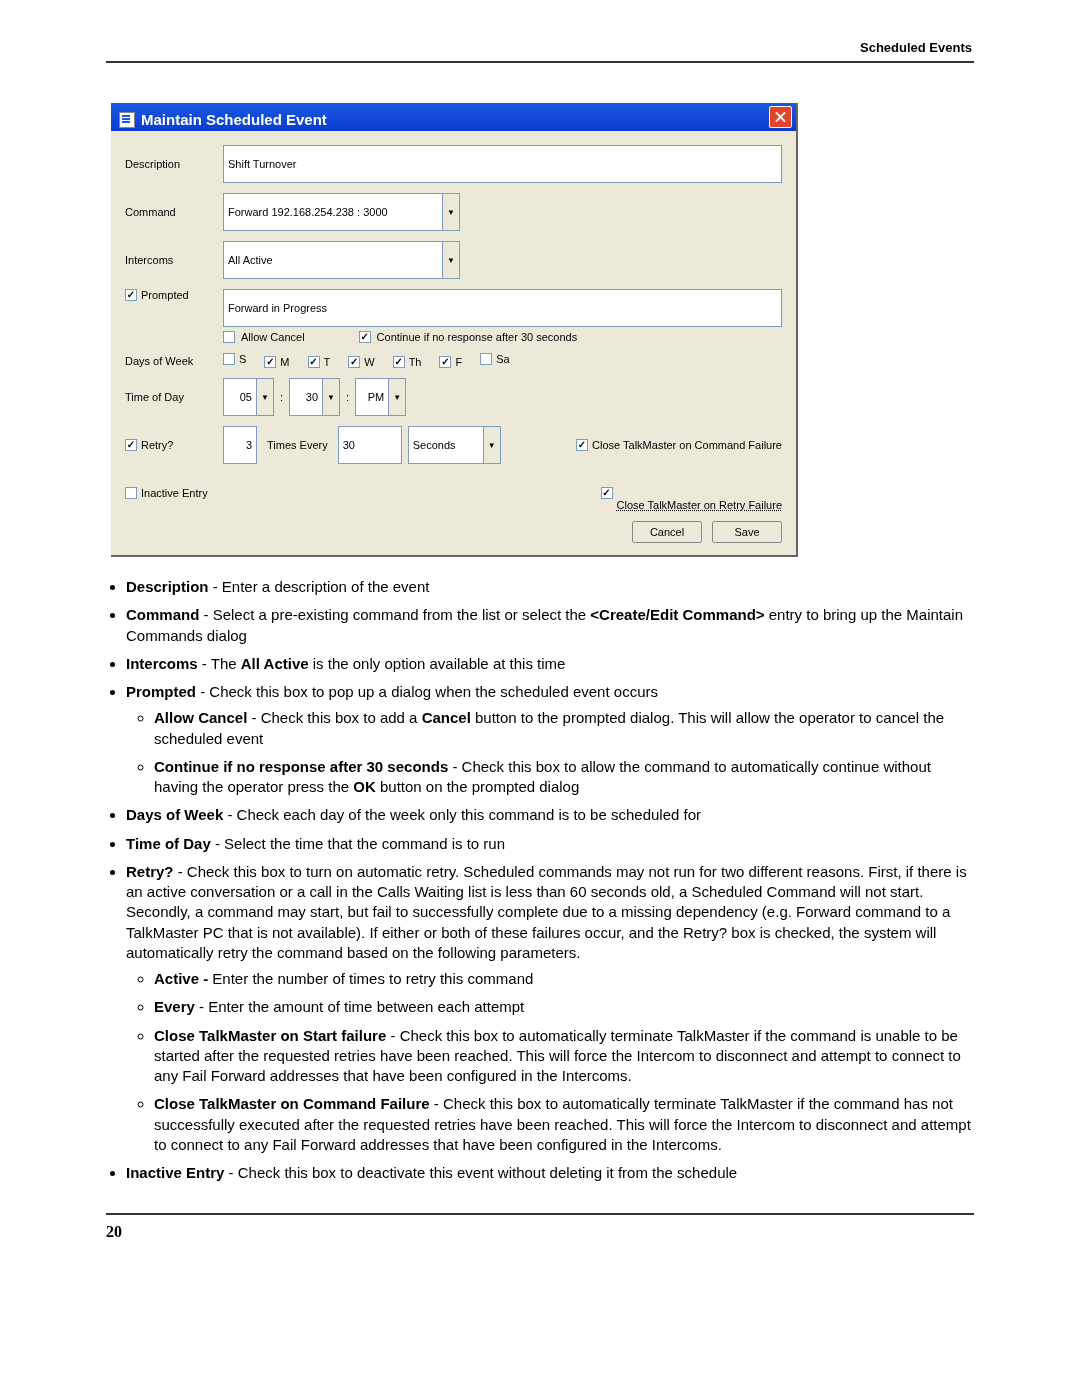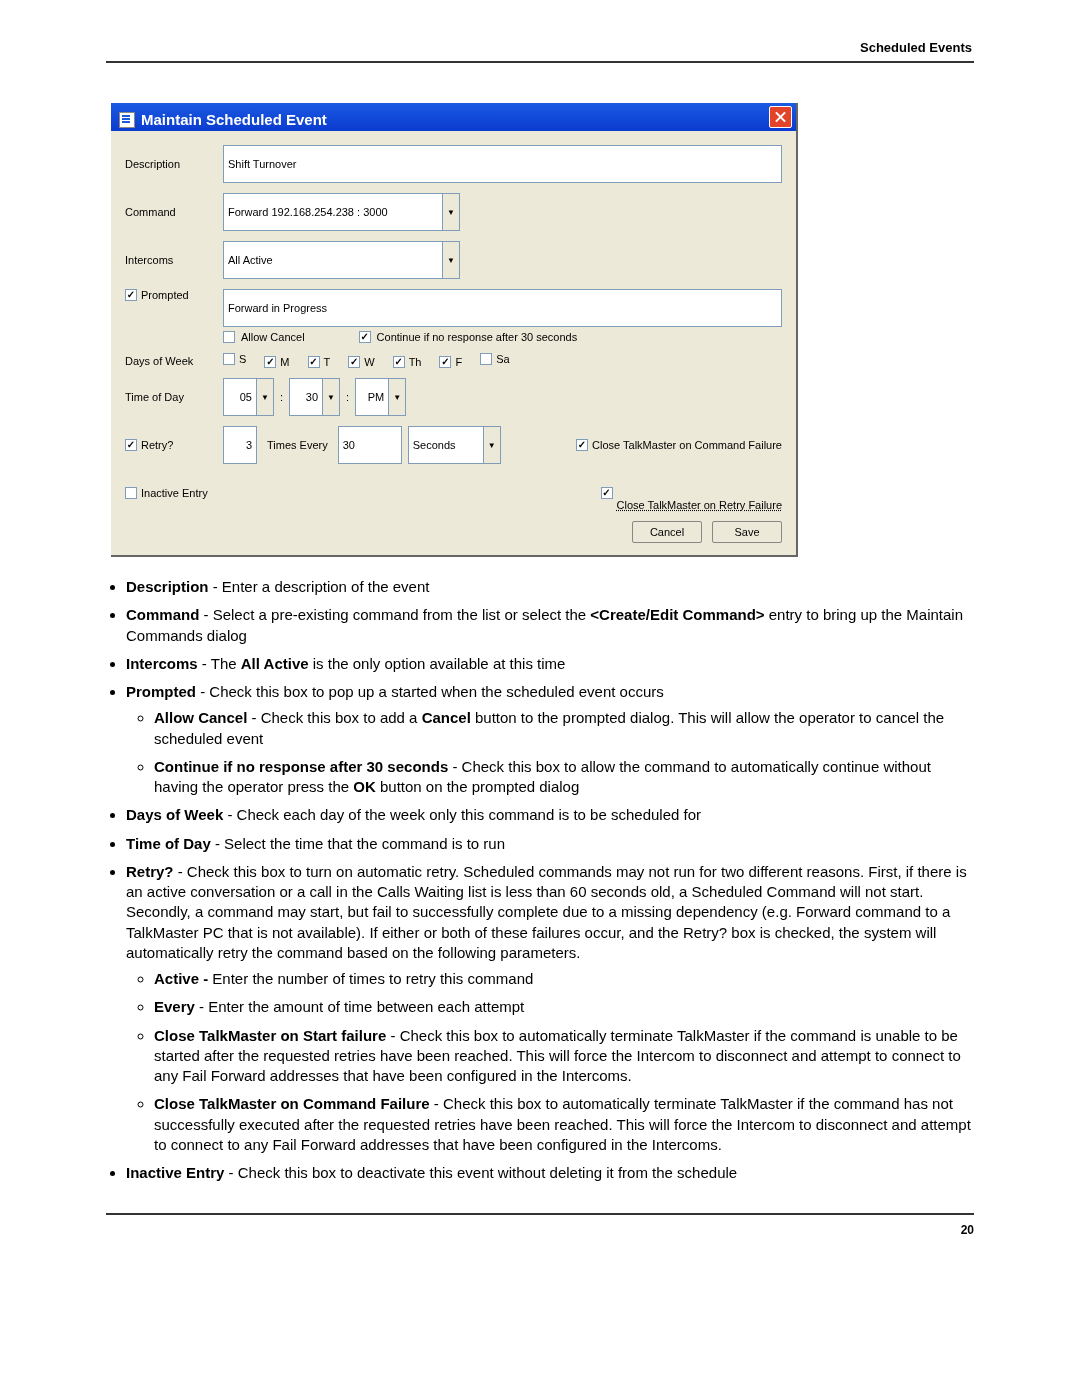--- a/index.html
+++ b/index.html
@@ -27,23 +27,23 @@
     border: none;
     border-top: 2px solid #333;
     margin: 0 0 40px 0;
   }
   .hr-bottom {
     border: none;
     border-top: 2px solid #333;
     margin: 30px 0 8px 0;
   }
   .footer-right {
-    text-align: right;
     font-weight: bold;
-    font-size: 12px;
+    font-size: 16px;
+    font-family: Liberation Serif, serif;
   }
 
   
   .dialog {
     width: 685px;
     border-right: 2px solid #666;
     border-bottom: 2px solid #666;
     margin: 0 0 20px 5px;
     font-family: Tahoma, Arial, sans-serif;
     font-size: 11px;
@@ -353,21 +353,21 @@
       </div>
 
     </div>
   </div>
 
   <div class="help">
     <ul>
       <li><span class="b">Description</span><span> - Enter a description of the event</span></li>
       <li><span class="b">Command</span><span> - Select a pre-existing command from the list or select the </span><span class="b">&lt;Create/Edit Command&gt;</span><span> entry to bring up the Maintain Commands dialog</span></li>
       <li><span class="b">Intercoms</span><span> - The </span><span class="b">All Active</span><span> is the only option available at this time</span></li>
-      <li><span class="b">Prompted</span><span> - Check this box to pop up a started when the scheduled event occurs</span>
+      <li><span class="b">Prompted</span><span> - Check this box to pop up a dialog when the scheduled event occurs</span>
         <ul>
           <li><span class="b">Allow Cancel</span><span> - Check this box to add a </span><span class="b">Cancel</span><span> button to the prompted dialog.  This will allow the operator to cancel the scheduled event</span></li>
           <li><span class="b">Continue if no response after 30 seconds</span><span> - Check this box to allow the command to automatically continue without having the operator press the </span><span class="b">OK</span><span> button on the prompted dialog</span></li>
         </ul>
       </li>
       <li><span class="b">Days of Week</span><span> - Check each day of the week only this command is to be scheduled for</span></li>
       <li><span class="b">Time of Day</span><span> - Select the time that the command is to run</span></li>
       <li><span class="b">Retry?</span><span> - Check this box to turn on automatic retry.  Scheduled commands may not run for two different reasons.  First, if there is an active conversation or a call in the Calls Waiting list is less than 60 seconds old, a Scheduled Command will not start. Secondly, a command may start, but fail to successfully complete due to a missing dependency (e.g. Forward command to a TalkMaster PC that is not available).  If either or both of these failures occur, and the Retry? box is checked, the system will automatically retry the command based on the following parameters.</span>
         <ul>
           <li><span class="b">Active - </span><span>Enter the number of times to retry this command</span></li>

